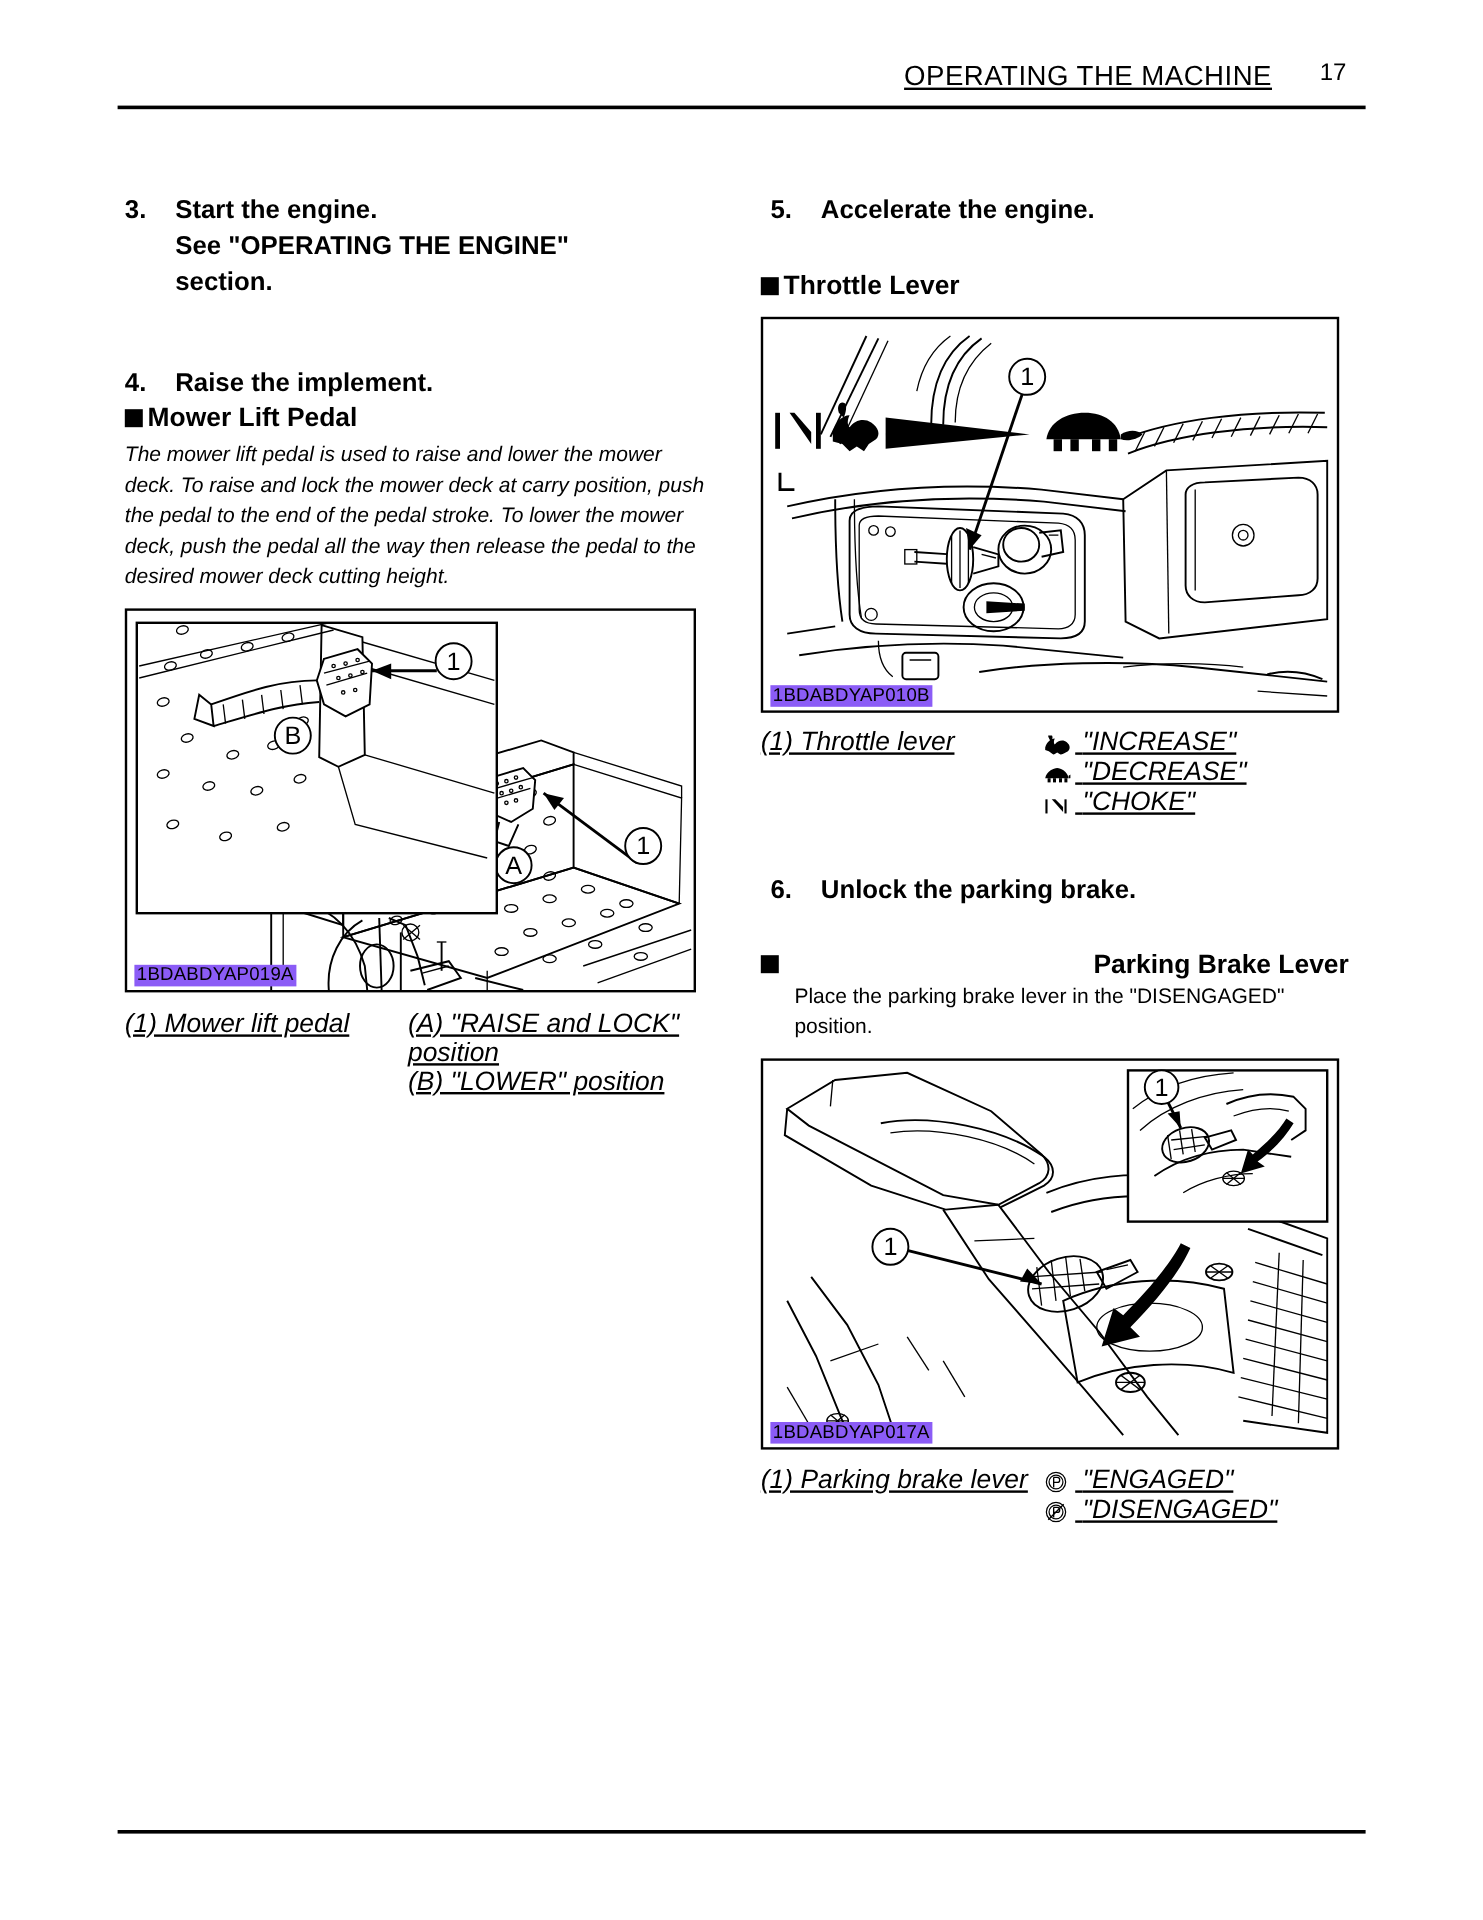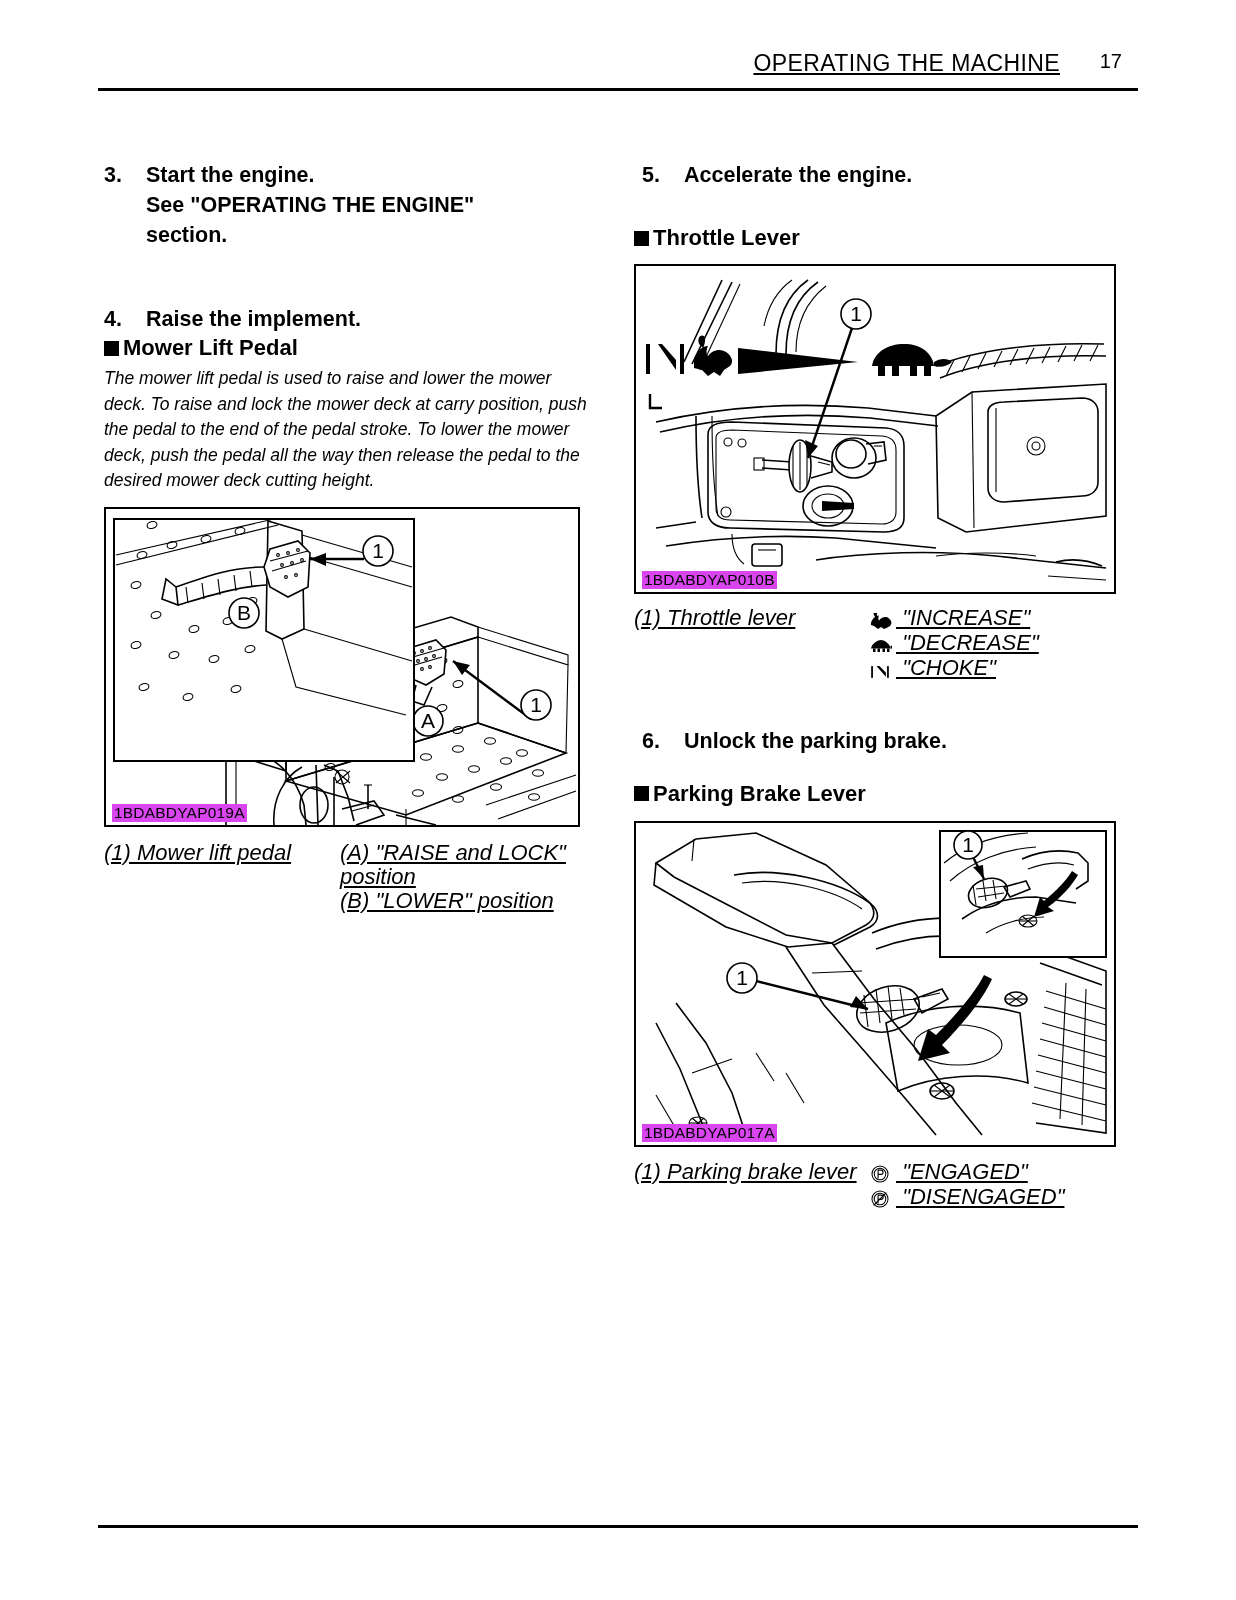--- a/index.html
+++ b/index.html
@@ -120,21 +120,21 @@
     position: relative;
     border: 2px solid #000;
     background: #fff;
     overflow: hidden;
   }
   .fig-id {
     position: absolute;
     left: 6px;
     bottom: 3px;
     font-size: 15.5px;
-    background: #d946ef;
+    background: #8b5cf6;
     padding: 0 2px;
     z-index: 40;
     letter-spacing: 0.2px;
   }
 
   
   .legend {
     position: relative;
     font-style: italic;
     font-size: 22px;
@@ -551,24 +551,25 @@
           </div>
         </div>
       </div>
     </div>
 
     <div class="step" style="margin-left:8px;margin-top:44px;">
       <div class="step-num">6.</div>
       <div class="step-text">Unlock the parking brake.</div>
     </div>
 
-    <div class="sec-head" style="margin-top:24px;">
+    <div class="sec-head" style="margin-top:34px;justify-content:space-between;">
       <span class="sq"></span>
       <span>Parking Brake Lever</span>
     </div>
+    <div class="indent-text">Place the parking brake lever in the "DISENGAGED" position.</div>
 
     <div class="figure" style="width:478px;height:322px;margin-top:13px;">
       <svg width="478" height="322" viewBox="0 0 478 322">
 
         <path class="ln" d="M20 40 L60 16 L120 10 L190 42 L232 78 C240 86 240 96 230 102 L196 120 L150 112 L92 82 L38 54 Z"></path>
         <path class="ln" d="M98 52 C140 44 200 56 234 80 C244 88 244 98 234 104 L198 122"></path>
         <path class="ln-t" d="M106 60 C146 54 198 66 226 86"></path>
         <path class="ln" d="M20 40 L18 62 L90 104 L152 124 L196 120"></path>
         <path class="ln-t" d="M58 16 L56 38"></path>
 

